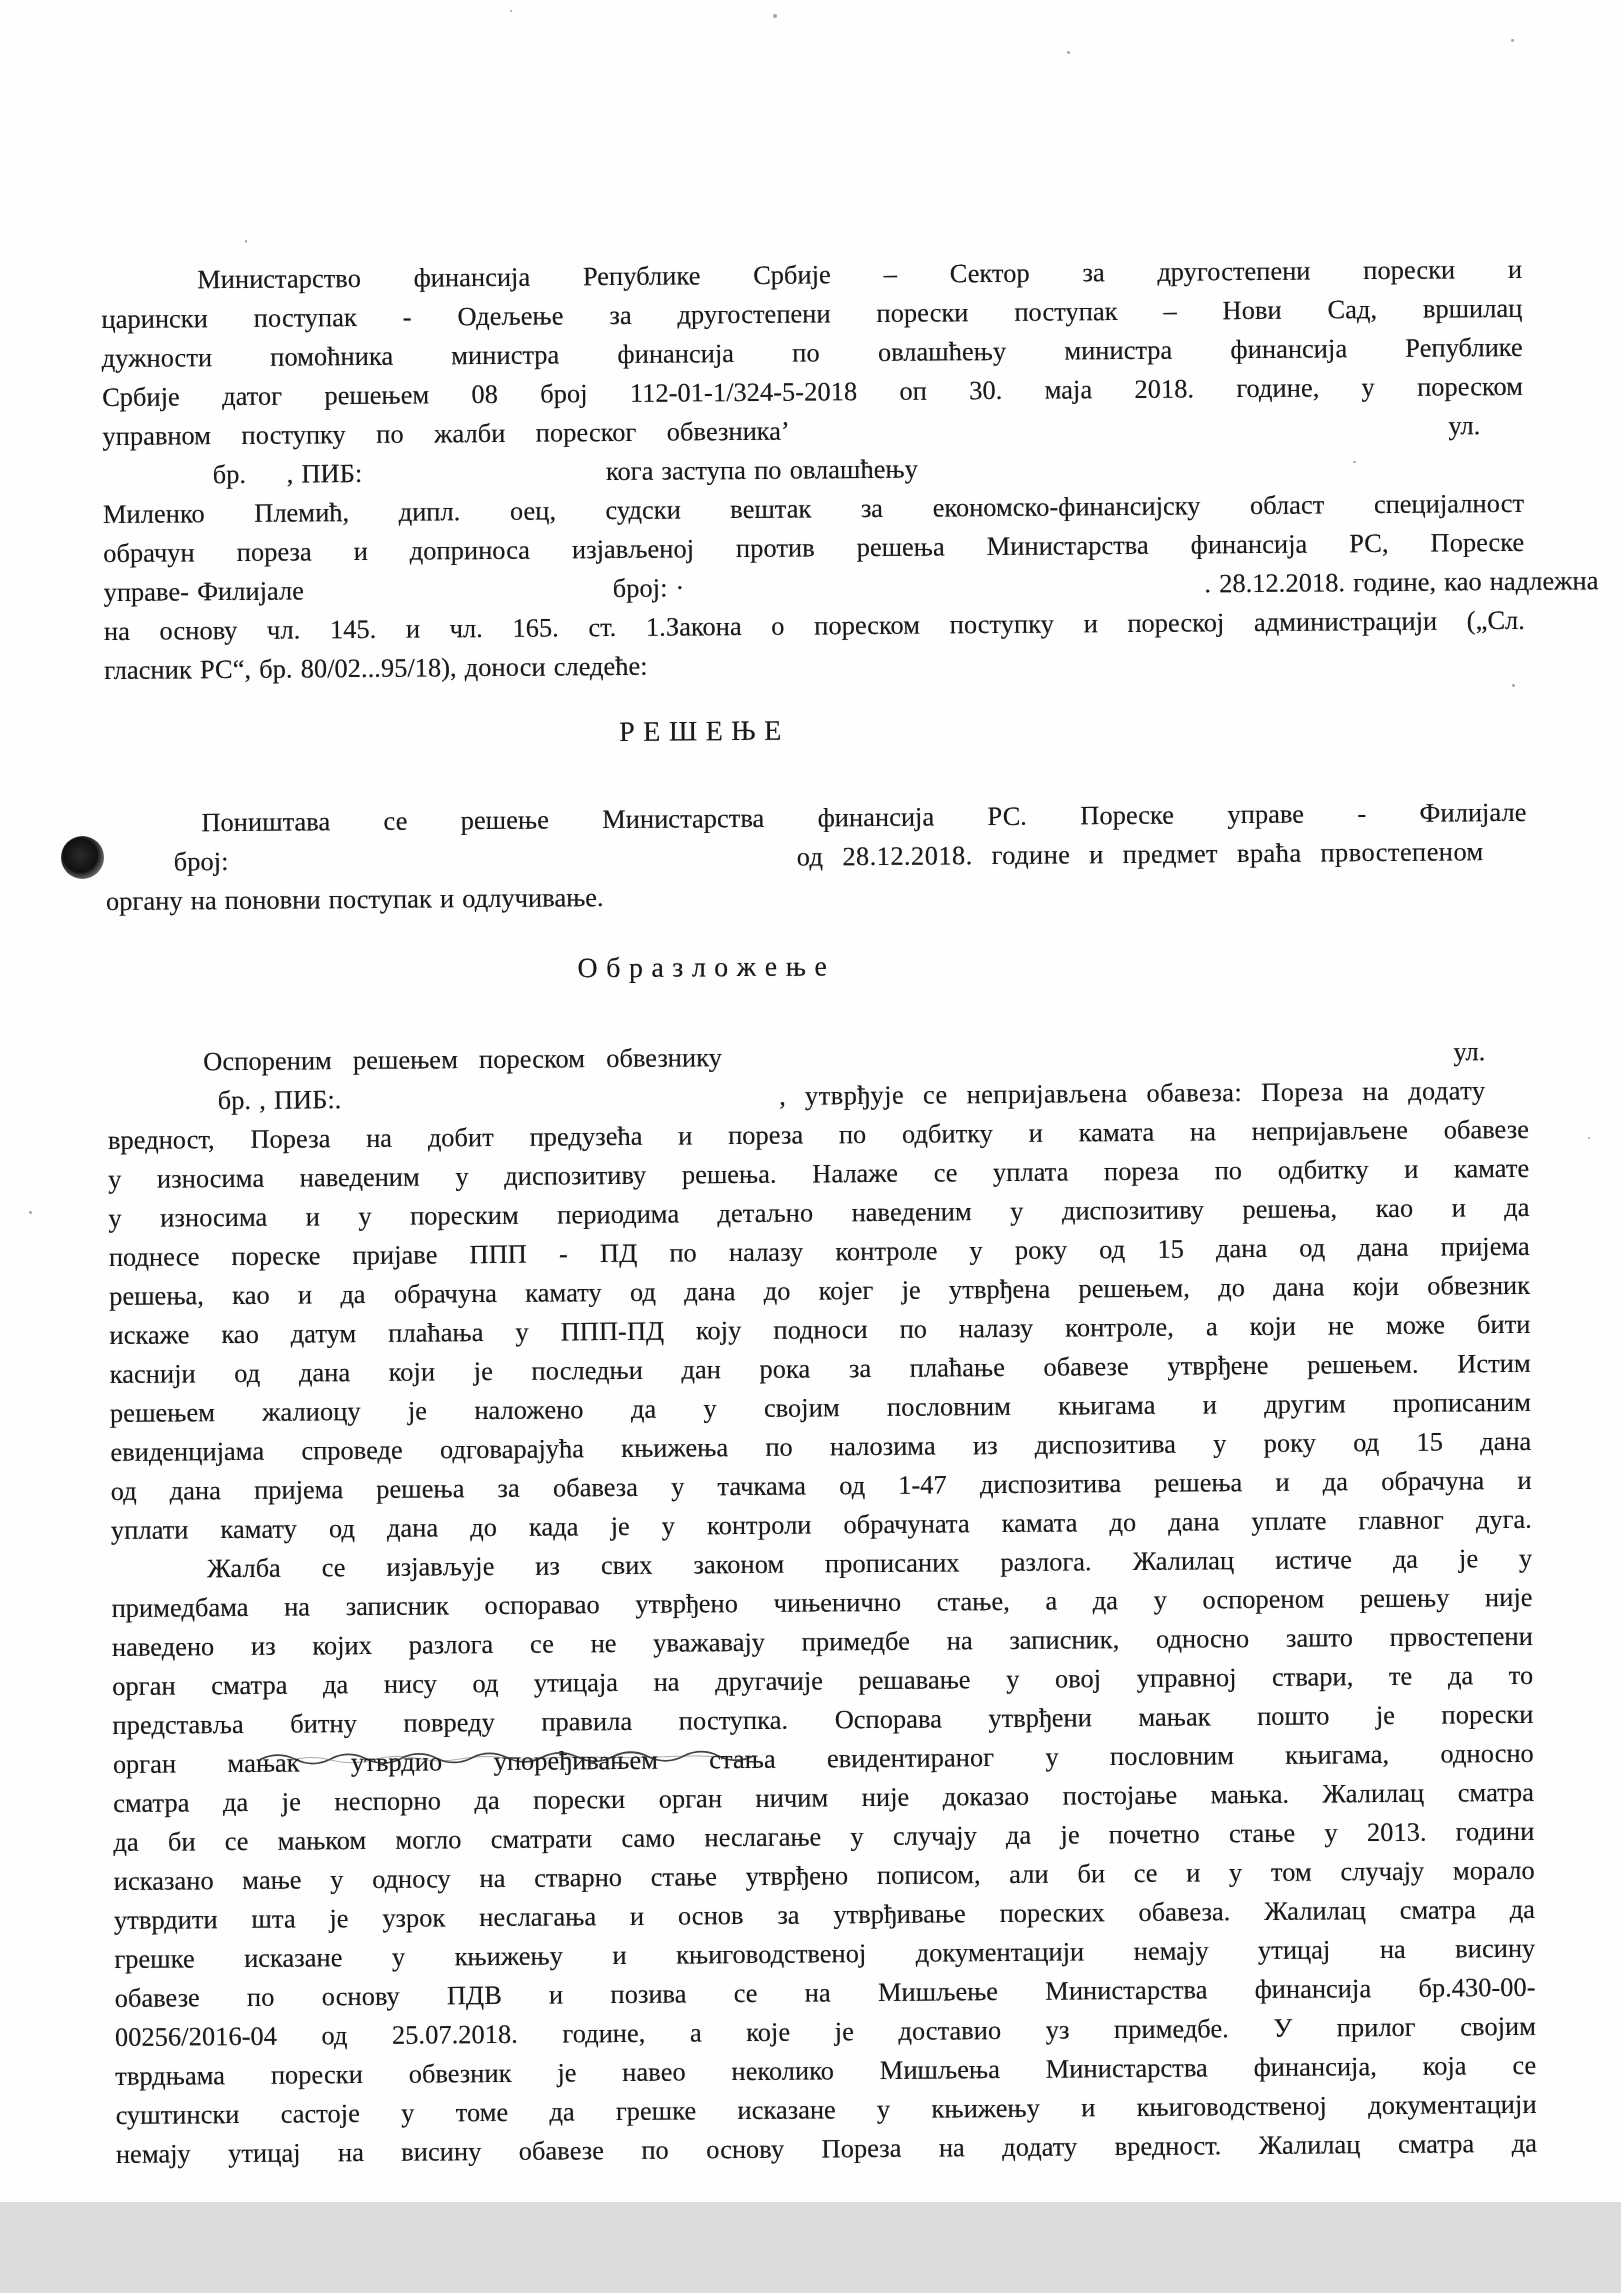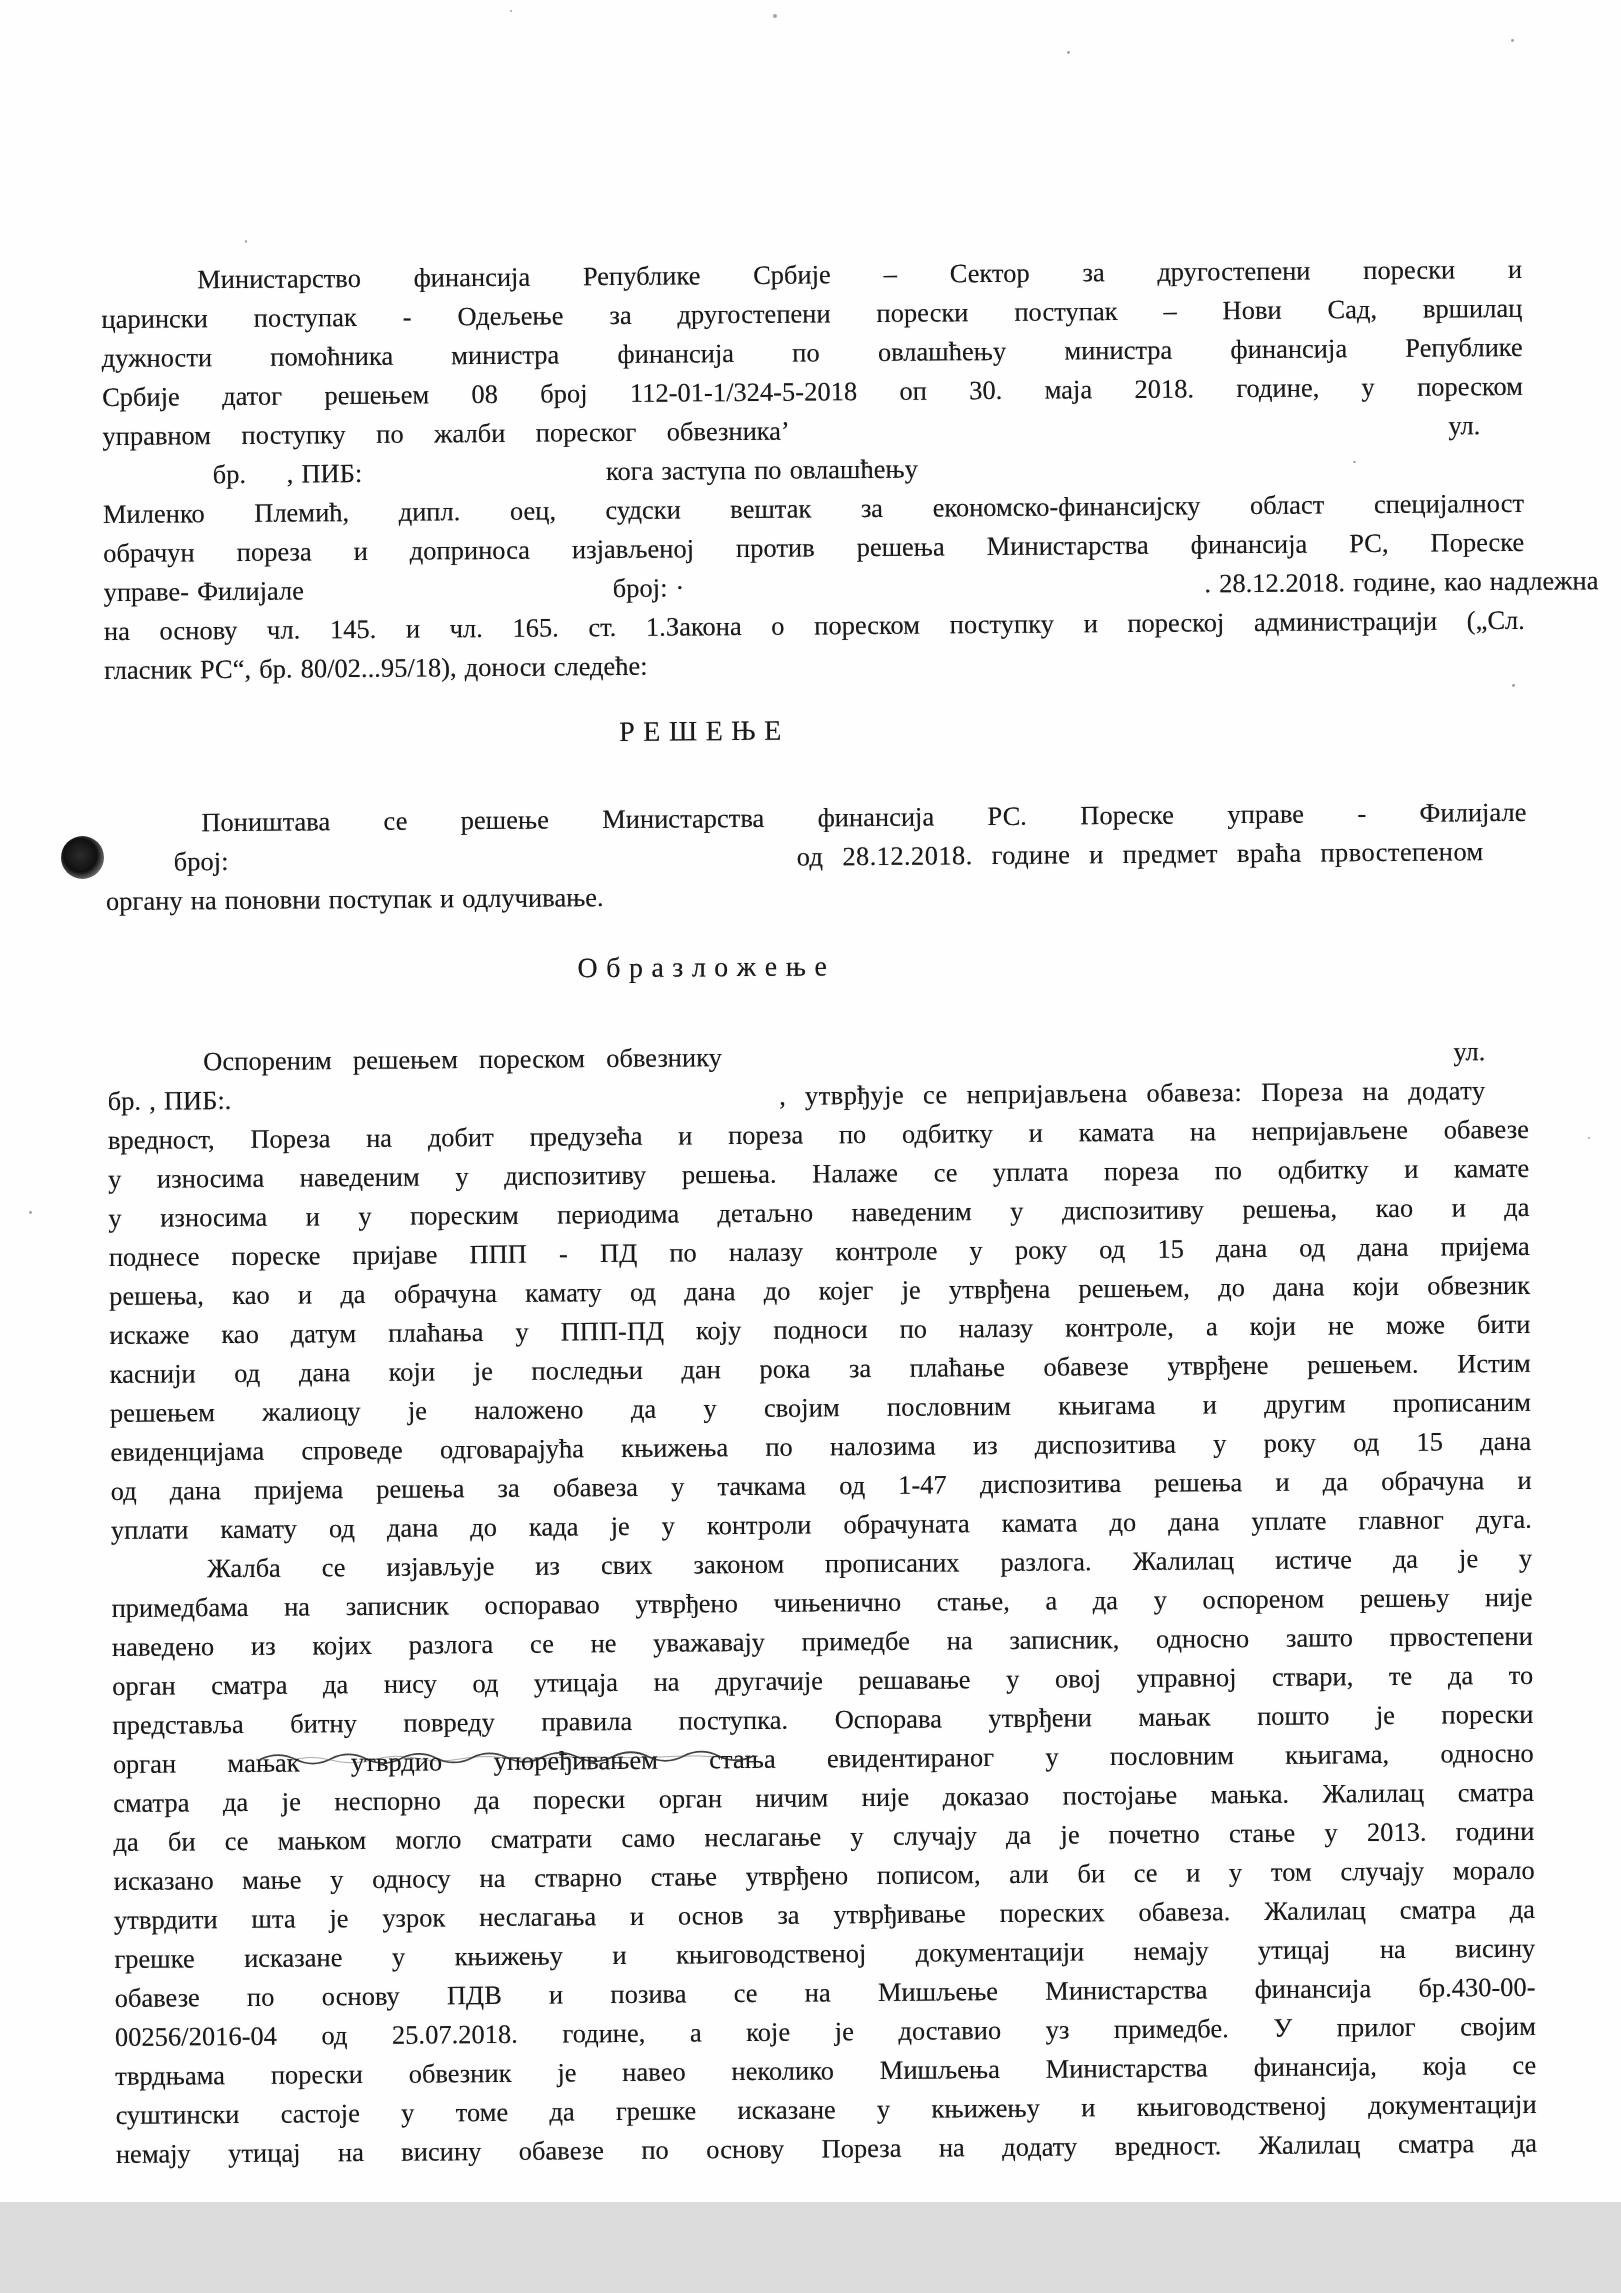--- a/index.html
+++ b/index.html
@@ -15,21 +15,21 @@
     text-shadow:0 0 0.7px rgba(25,25,25,0.55);
   }
   .ln{height:39px;line-height:39px;}
   .j{text-align:justify;text-align-last:justify;}
   .pre{white-space:pre;}
   .flex{display:flex;justify-content:space-between;}
   .ind{text-indent:96px;}
   .ind2{text-indent:110px;}
   .fi98>:first-child{margin-left:96px;}
   .ml92>:first-child{margin-left:68px;}
-  .fi112>:first-child{}
+  .fi112>:first-child{margin-left:110px;}
   .pr{padding-right:43px;box-sizing:border-box;}
   .ws1{word-spacing:0.45em;letter-spacing:0.4px;}
   .ws2{word-spacing:0.9em;}
   .ws3{word-spacing:0.55em;}
   .h{text-align:center;font-size:28px;height:39px;line-height:39px;padding-right:230px;}
   .mt1{margin-top:25.5px;}
   .mt2{margin-top:49px;}
   .mt3{margin-top:31px;}
   .mt4{margin-top:52px;}
   .footer{

